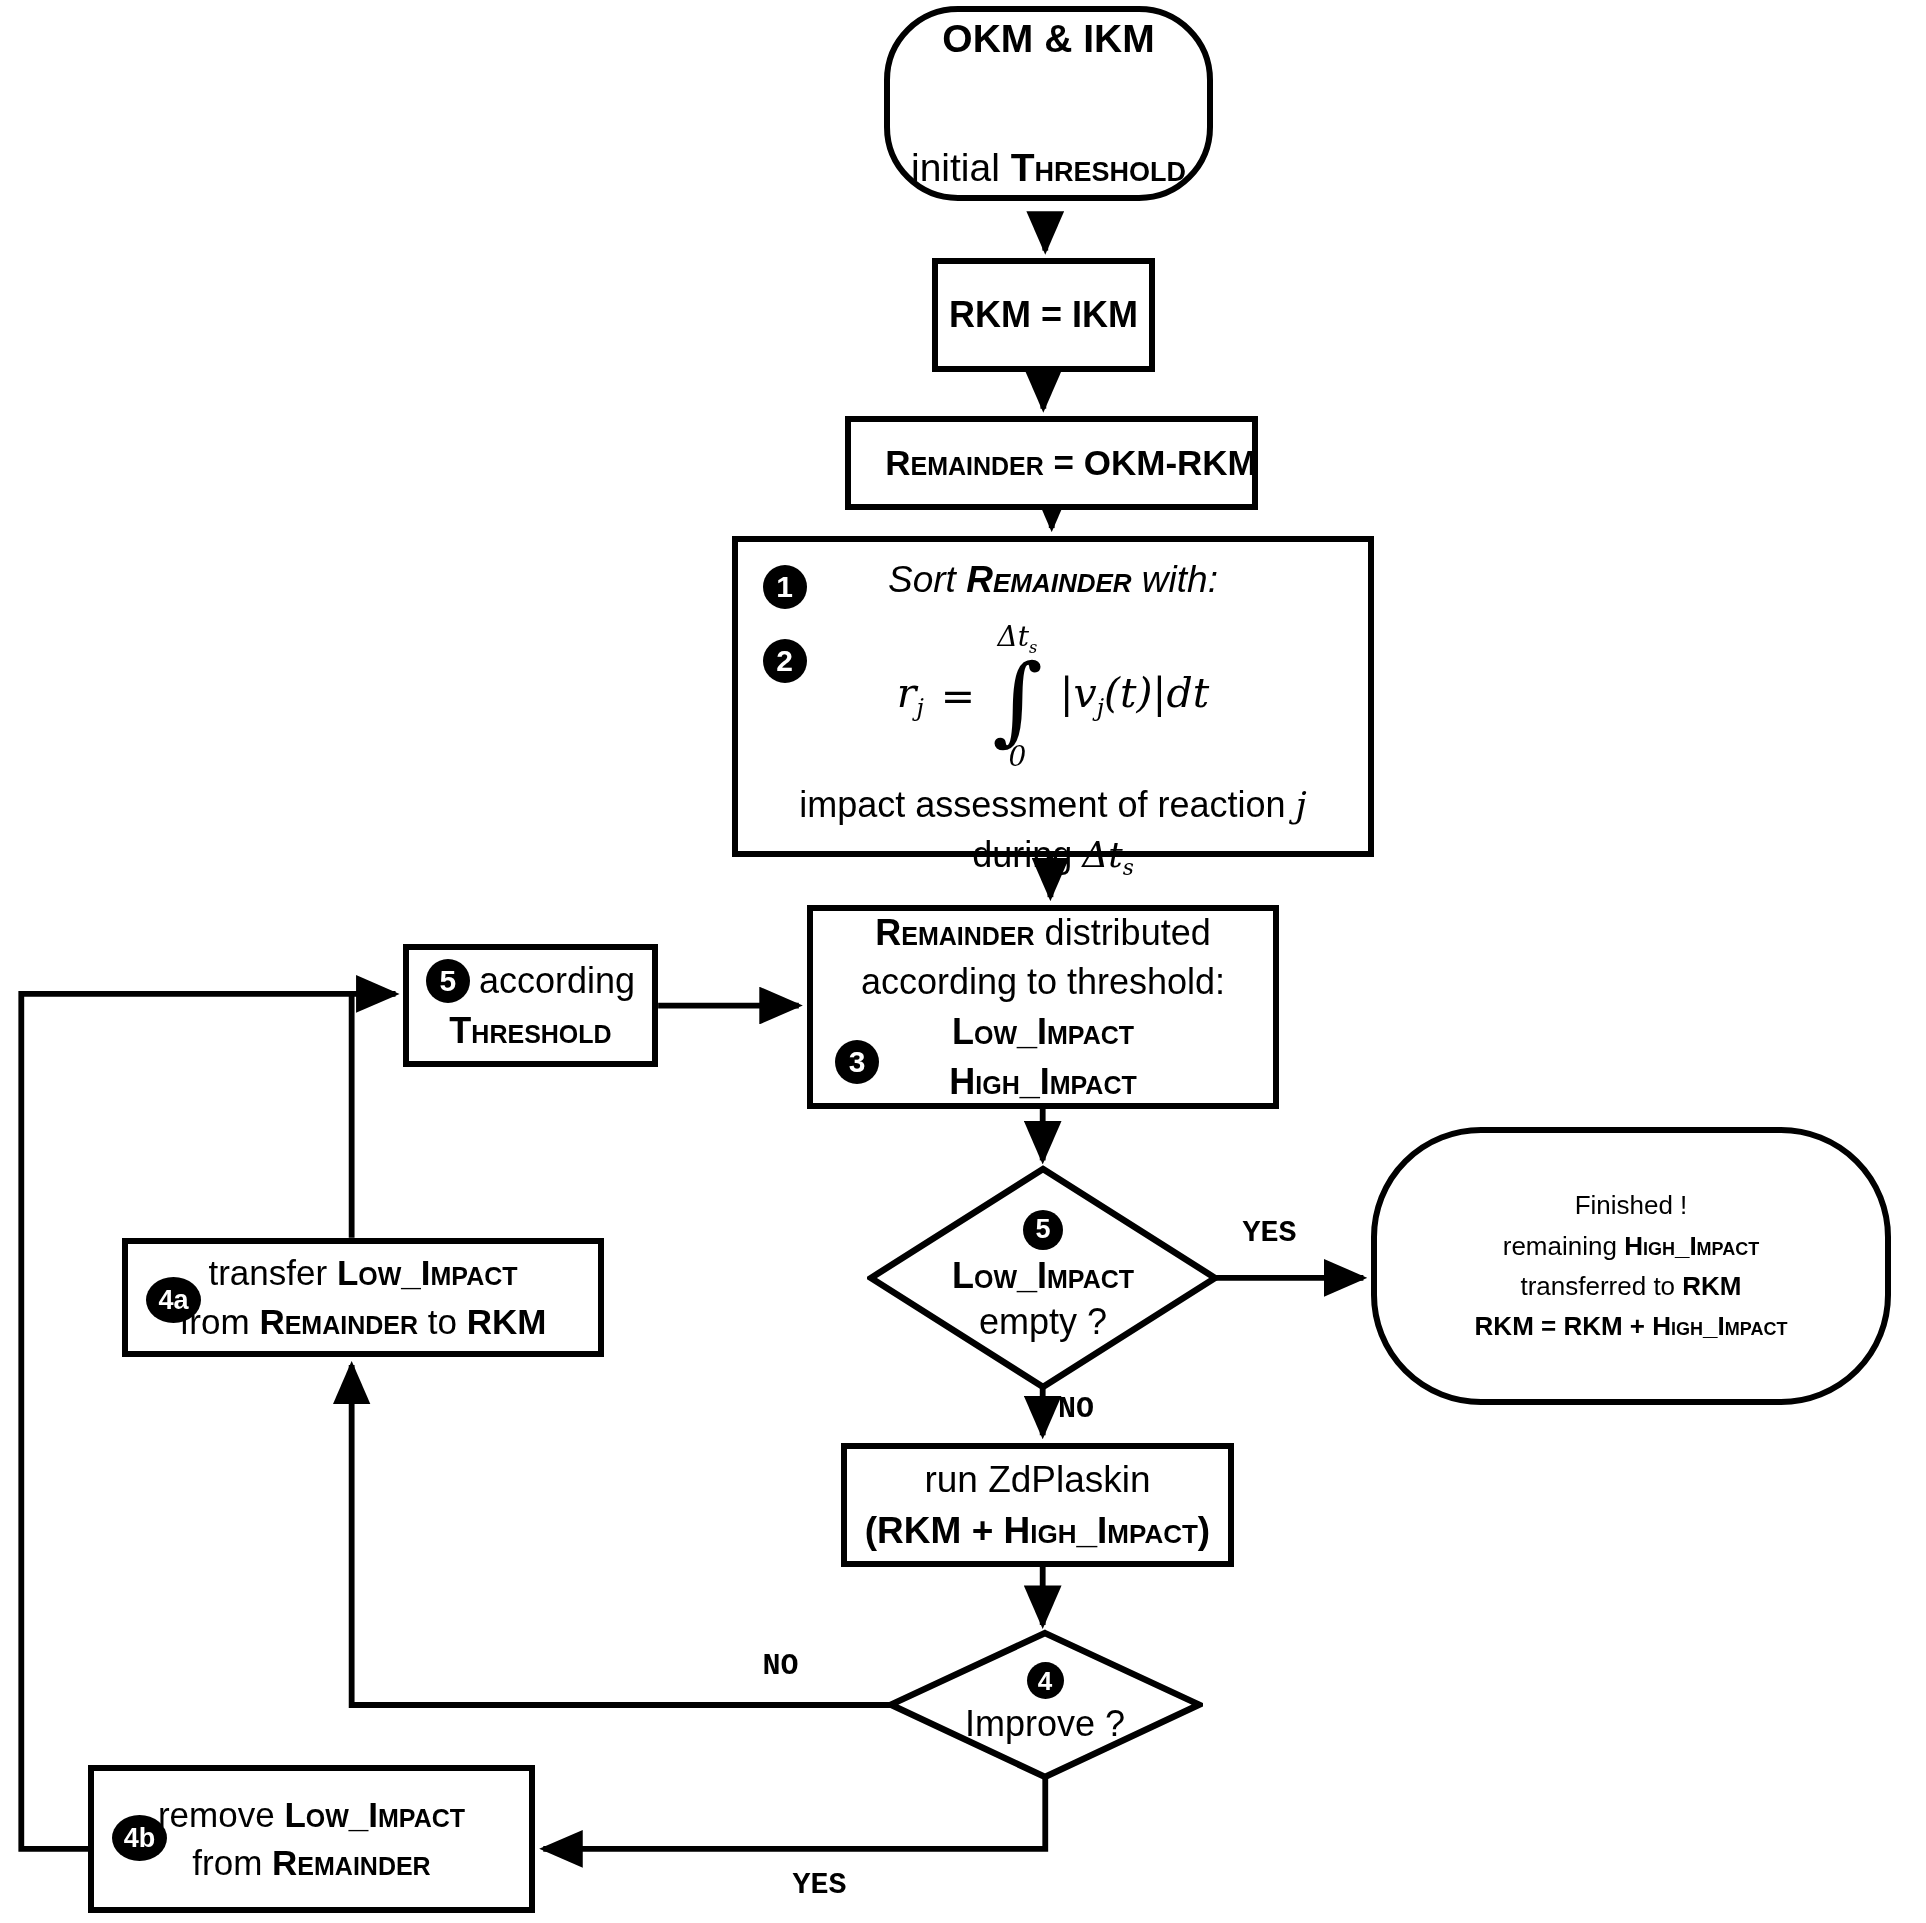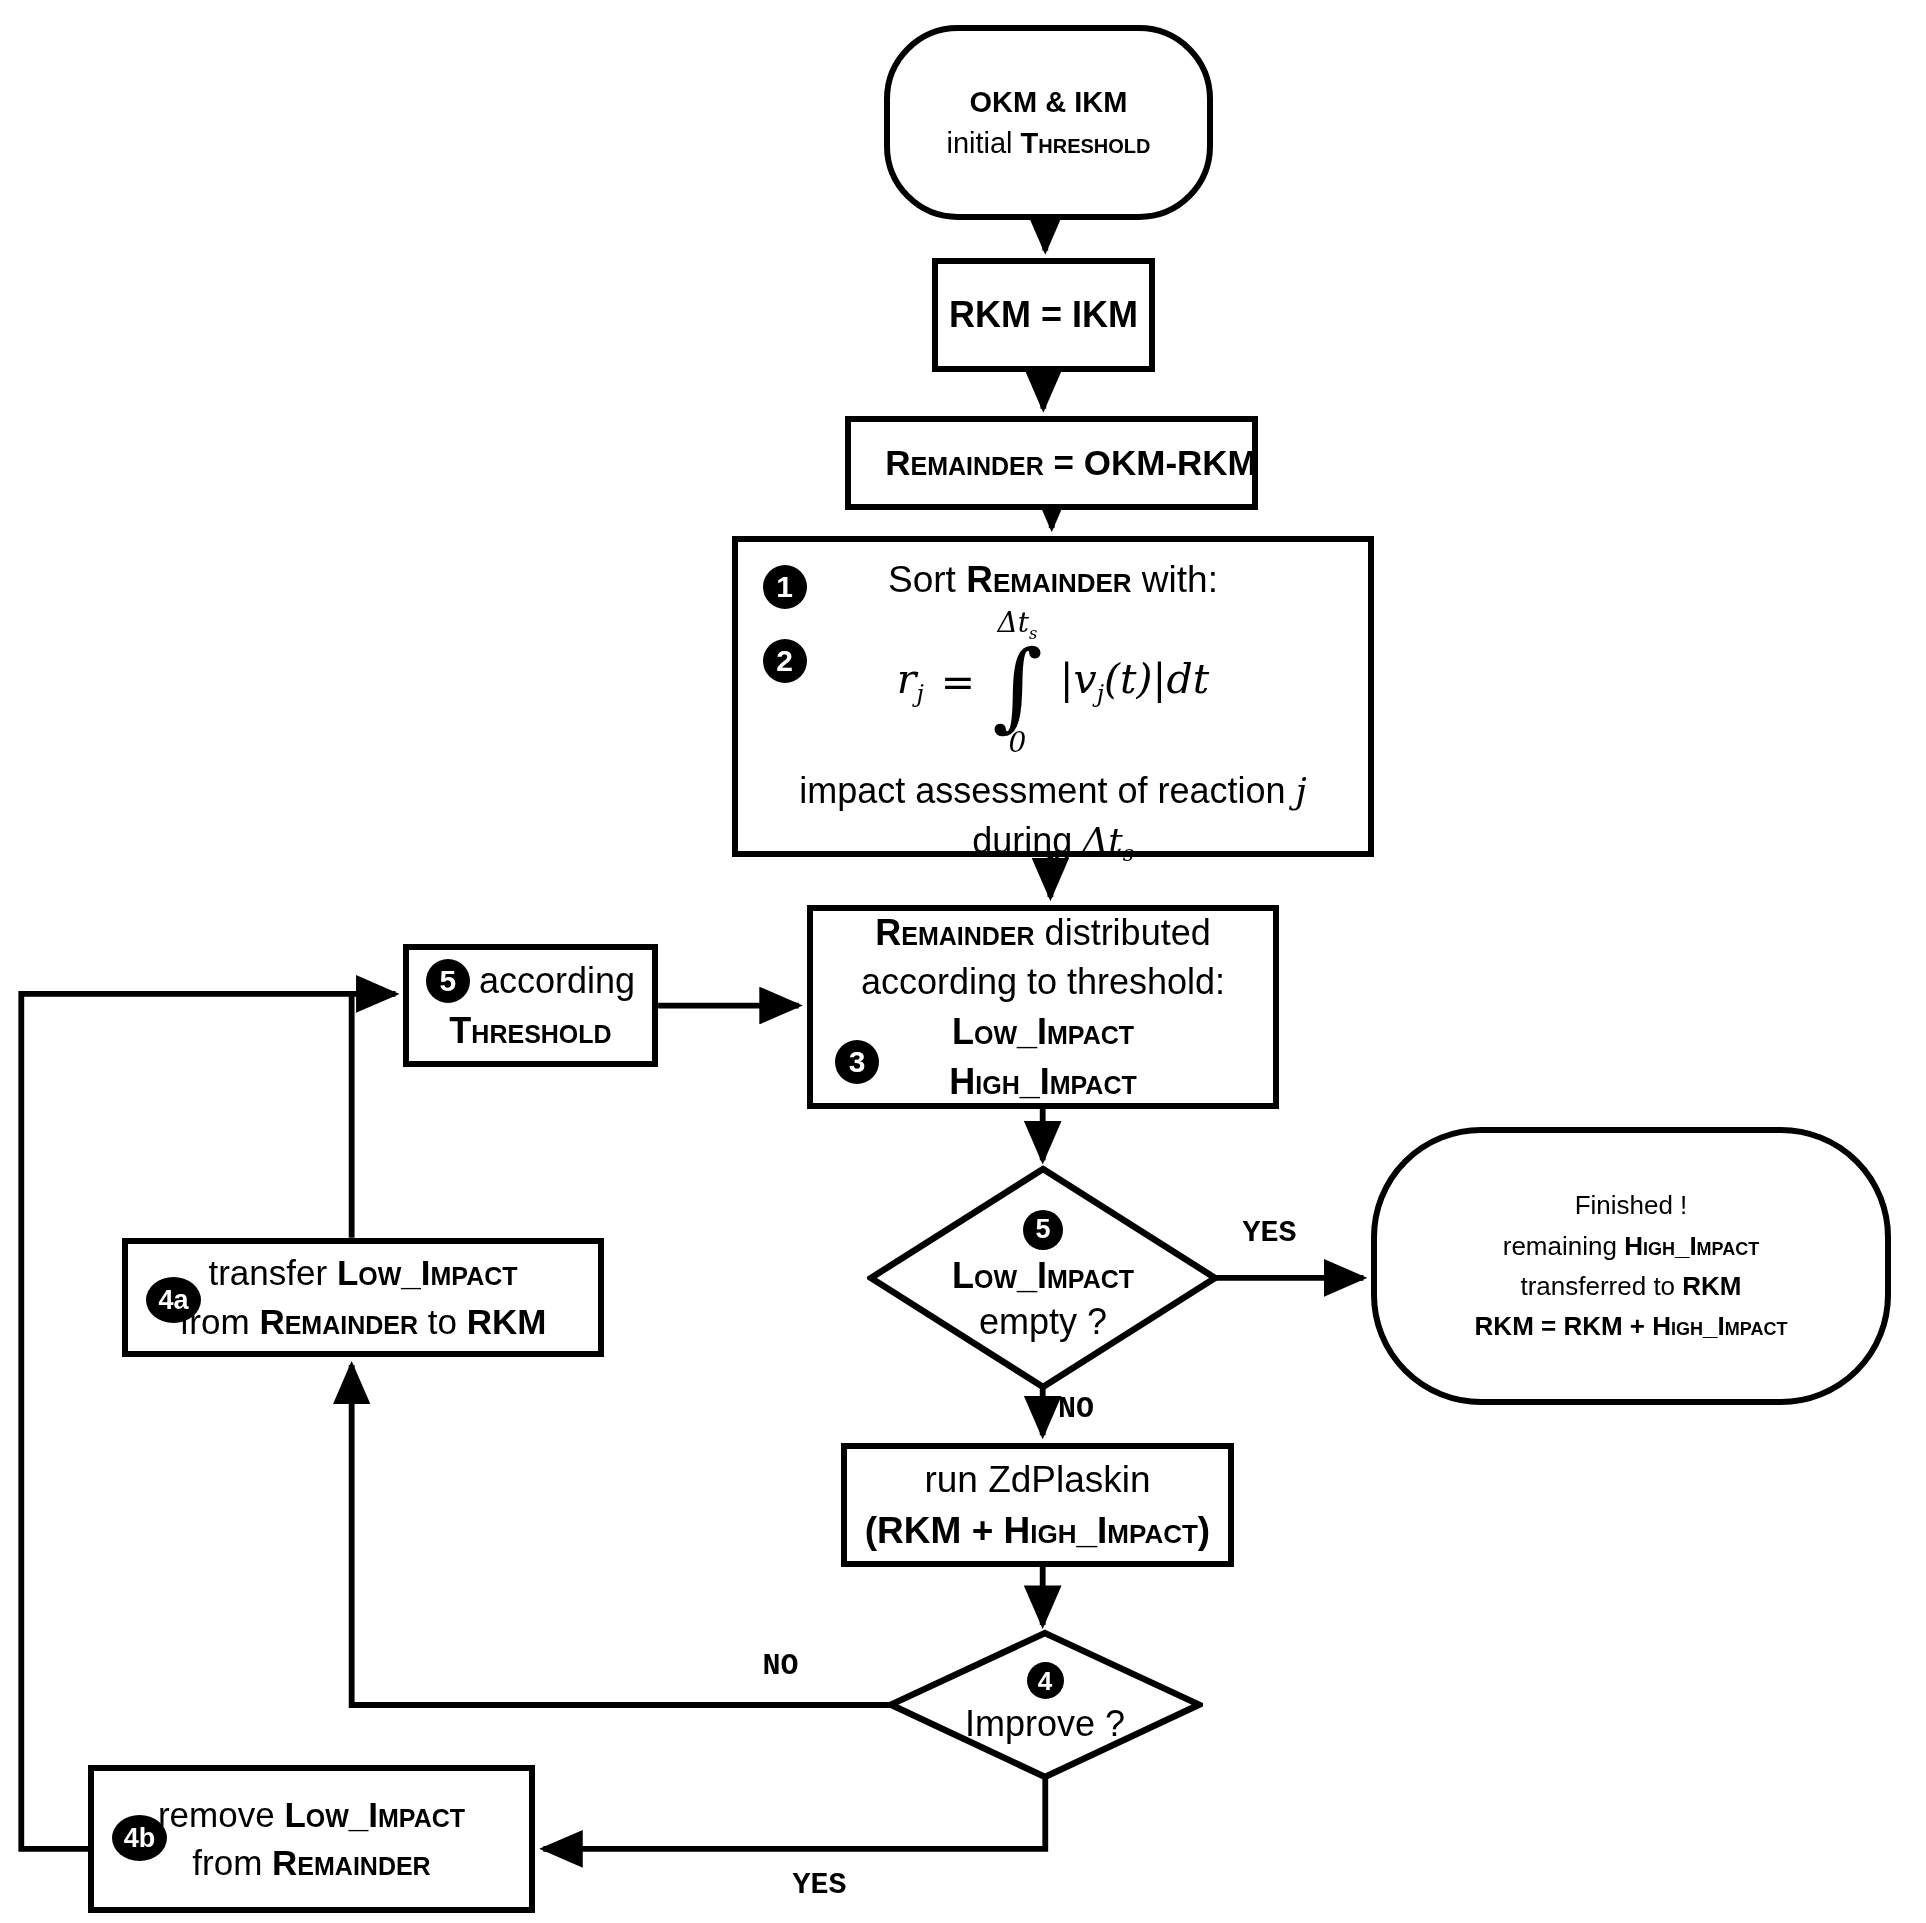--- a/index.html
+++ b/index.html
@@ -40,21 +40,21 @@
   }
   .formula {
     display:flex; align-items:center; justify-content:center; gap:17px;
     font-family:"DejaVu Serif", serif; font-style:italic; font-size:41px;
     line-height:1; margin:3.9px 0 9px 0;
   }
   .formula sub { font-size:0.58em; }
   .int-col { display:flex; flex-direction:column; align-items:center; gap:1.3px; }
   .int-up, .int-low { font-size:28px; line-height:1; }
   .int-glyph { font-size:97px; line-height:0.88; }
-  .sort-line1 { margin-bottom:0; }
+  .sort-line1 { margin-bottom:14px;font-style:italic; }
   .l { display:block; }
   .inc-row { display:flex; align-items:center; gap:9px; }
   .fin-line { line-height:1.55; }
 </style>
 </head>
 <body>
 
 <div class="canvas">
 
   <svg class="edges" width="1926" height="1924" viewBox="0 0 2985 2981">
@@ -73,21 +73,21 @@
       <path d="M1616,2150 V2224" marker-end="url(#arr)"></path>
       <path d="M1616,2428 V2518" marker-end="url(#arr)"></path>
       <path d="M1380,2642 H545 V2115" marker-end="url(#arr)"></path>
       <path d="M545,1918 V1536"></path>
       <path d="M137,2865 H33 V1540 H613" marker-end="url(#arr)"></path>
       <path d="M1620,2755 V2865 H842" marker-end="url(#arr)"></path>
       <path d="M1020,1558 H1238" marker-end="url(#arr)"></path>
     </g>
   </svg>
 
-  <div class="node term" style="left:884px; top:25px; width:329px; height:195px; font-size:29px;">
+  <div class="node term" style="left:884px; top:6px; width:329px; height:195px; font-size:39px;justify-content:space-between;">
     <span class="l b">OKM &amp; IKM</span>
     <span class="l"><span>initial </span><span class="sc">Threshold</span></span>
   </div>
 
   <div class="node" style="left:932px; top:258px; width:223px; height:114px;">
     <span class="l b">RKM = IKM</span>
   </div>
 
   <div class="node" style="left:845px; top:416px; width:413px; height:94px; font-size:35px;padding-left:39px;">
     <span class="l"><span class="sc">Remainder</span><span class="b"> = OKM-RKM</span></span>

